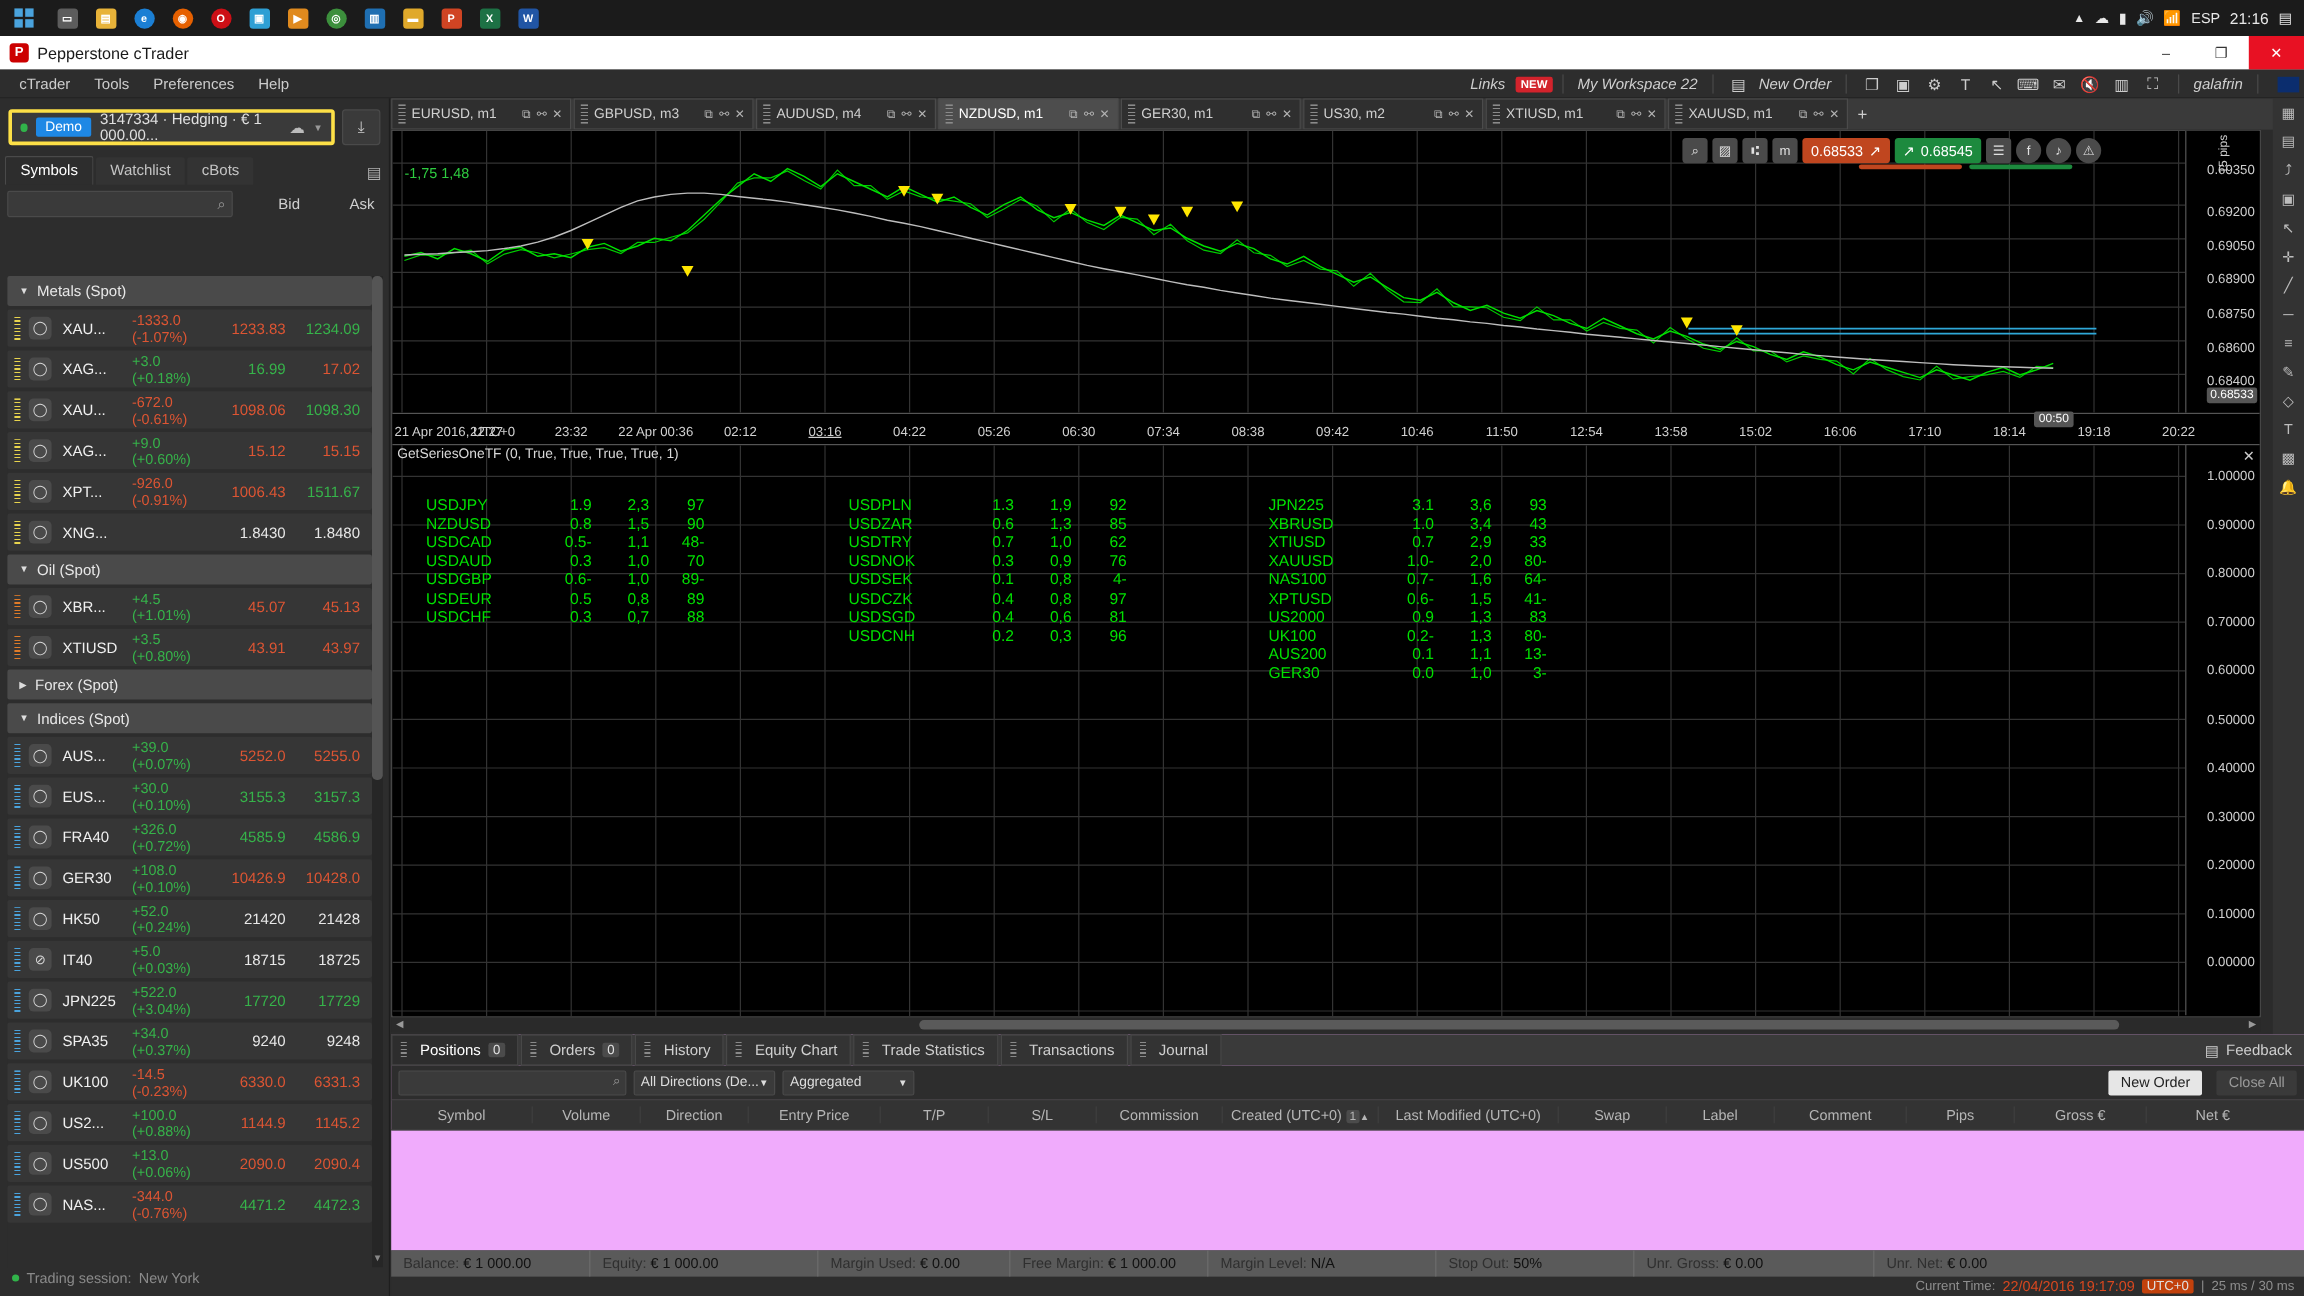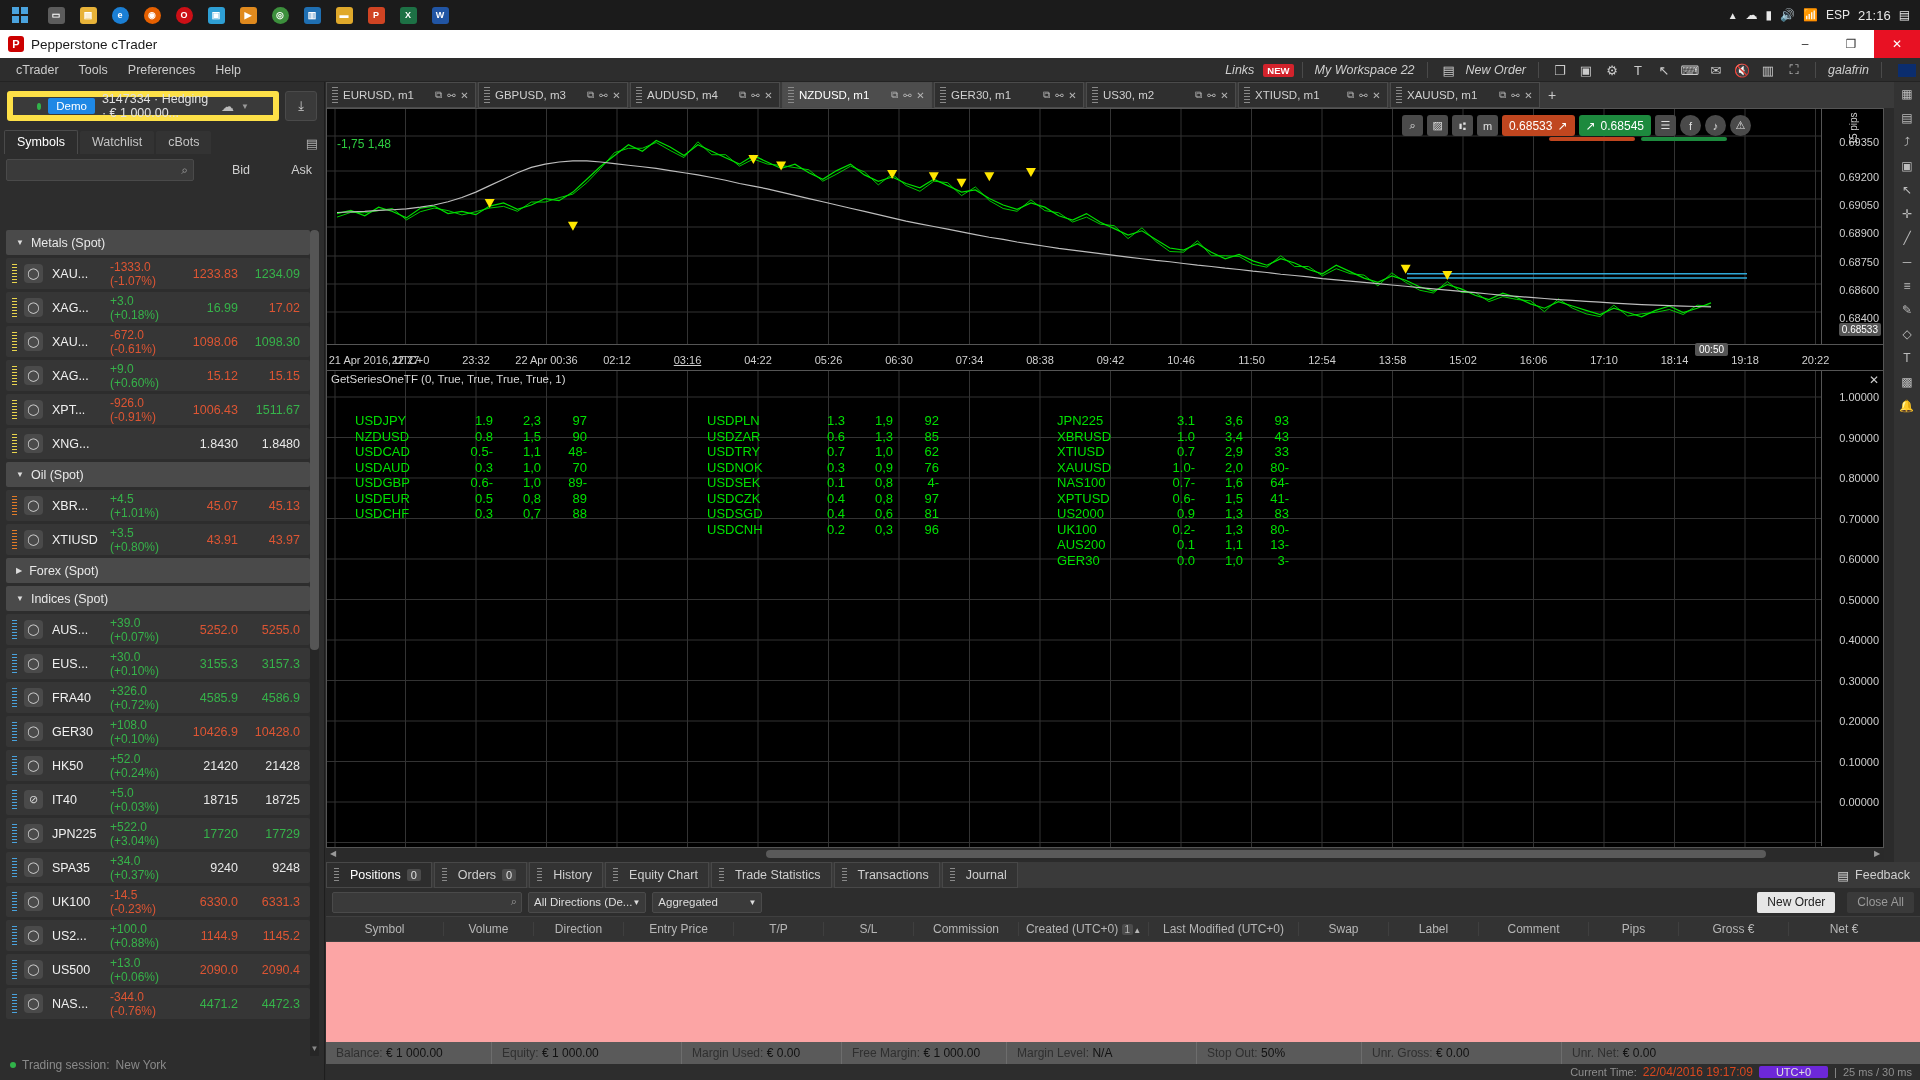--- a/index.html
+++ b/index.html
@@ -69,22 +69,22 @@
 
   
   #leftpanel {
     position: absolute; top: 82px; left: 0; width: 325px; height: 998px;
     background: #2d2d2d; border-right: 1px solid #1e1e1e;
   }
   #account-row {
     margin: 8px 7px 0 7px; height: 32px; display: flex; align-items: center; gap: 6px;
   }
   #account-box {
-    flex: 1; height: 30px; background: #3a3a3a; border: 6px solid #fde047; border-radius: 3px;
-    display: flex; align-items: center; padding: 0 24px; gap: 7px;
+    flex: 1; height: 30px; background: #3a3a3a; border: 3px solid #fde047; border-radius: 3px;
+    display: flex; align-items: center; padding: 0 7px; gap: 7px;
   }
   .greendot { width: 7px; height: 7px; border-radius: 50%; background: #31b34a; }
   .demo-badge { background: #1e88e5; color: #fff; font-size: 11.5px; padding: 2px 8px; border-radius: 2px; }
   #account-text { font-size: 12.5px; color: #e0e0e0; }
   .cloud-ic { color: #bbb; font-size: 13px; margin-left: auto;}
   .caret { color: #999; font-size: 8px; }
   #dl-btn {
     width: 32px; height: 30px; background: #3a3a3a; border:1px solid #4a4a4a; border-radius:3px;
     display:flex;align-items:center;justify-content:center;color:#ccc;font-size:13px;
   }
@@ -196,21 +196,21 @@
 
   
   #rightrail { position: absolute; top: 82px; right: 0; width: 26px; height: 998px; background: #333; }
   #rightrail .ri { width: 26px; height: 24px; display:flex;align-items:center;justify-content:center;color:#bdbdbd;font-size:12px;}
 
   #hscroll { position: absolute; top: 848px; left: 326px; width: 1558px; height: 12px; background: #2a2a2a; }
   #hscroll .thumb { position: absolute; left: 440px; top: 2px; height: 8px; width: 1000px; background: #5a5a5a; border-radius: 4px;}
   #hscroll .ar { position:absolute; top:0; width: 14px; height: 12px; color: #999; font-size: 8px; text-align:center; line-height:12px;}
 
   
-  #botpanel { position: absolute; top: 862px; left: 326px; width: 1594px; height: 180px; background: #fca5a5; }
+  #botpanel { position: absolute; top: 862px; left: 326px; width: 1594px; height: 180px; background: #f0abfc; }
   #bottabs { height: 26px; display: flex; align-items: stretch; background: #3a3a3a; }
   .btab { display: flex; align-items: center; padding: 0 10px 0 2px; background: #333; margin-right: 2px; font-size: 12.5px; color: #cfcfcf; gap:6px; border:1px solid #484848;}
   .btab.active { background: #2d2d2d; color: #fff;}
   .btab .dots { width: 5px; height: 15px; margin: 0 5px;
     background-image: repeating-linear-gradient(to bottom, #8a8a8a 0, #8a8a8a 1px, transparent 1px, transparent 3px);}
   .btab .cnt { background: #4b4b4b; color: #e0e0e0; font-size: 11px; border-radius: 2px; padding: 0 4px; }
   #bottabs .feedback { margin-left: auto; display:flex;align-items:center;gap:6px;padding:0 10px;color:#cfcfcf;font-size:12.5px;}
 
   #botfilter { height: 28px; display: flex; align-items: center; padding: 3px 6px; gap: 6px; background:#2d2d2d;}
   #pos-search { width: 190px; height: 21px; background: #3a3a3a; border: 1px solid #4a4a4a; border-radius:2px; position:relative;}
@@ -227,21 +227,21 @@
 
   
   #statusbar { position: absolute; top: 1042px; left: 326px; width: 1594px; height: 22px; background: #5a5a5a; display: flex; align-items: center;}
   #statusbar .sitem { font-size: 12px; color: #1a1a1a; padding-left: 10px; border-left: 1px solid #6d6d6d; height: 22px; display:flex;align-items:center;}
   #statusbar .sitem:first-child { border-left: 0; }
   #statusbar .sitem b { color: #111; font-weight: normal; }
 
   #botbar { position: absolute; top: 1064px; left: 326px; width: 1594px; height: 16px; background: #2d2d2d; display:flex;align-items:center;justify-content:flex-end;gap:6px;padding-right:8px;}
   #botbar .lb { font-size: 11px; color: #8e8e8e;}
   #botbar .tm { font-size: 12px; color: #d9481f;}
-  #botbar .utc { font-size: 11px; color: #e0e0e0; background: #6d28d9; padding: 0 17px; border-radius:2px;}
+  #botbar .utc { font-size: 11px; color: #e0e0e0; background: #c2410c; padding: 0 4px; border-radius:2px;}
 </style>
 </head>
 <body>
 
 <div id="taskbar">
   <div id="tb-start">
     <div style="display:grid;grid-template-columns:7px 7px;grid-template-rows:7px 7px;gap:2px;">
       <div style="background:#4aa3dd"></div>
         <div style="background:#4aa3dd"></div>
       <div style="background:#4aa3dd"></div>

